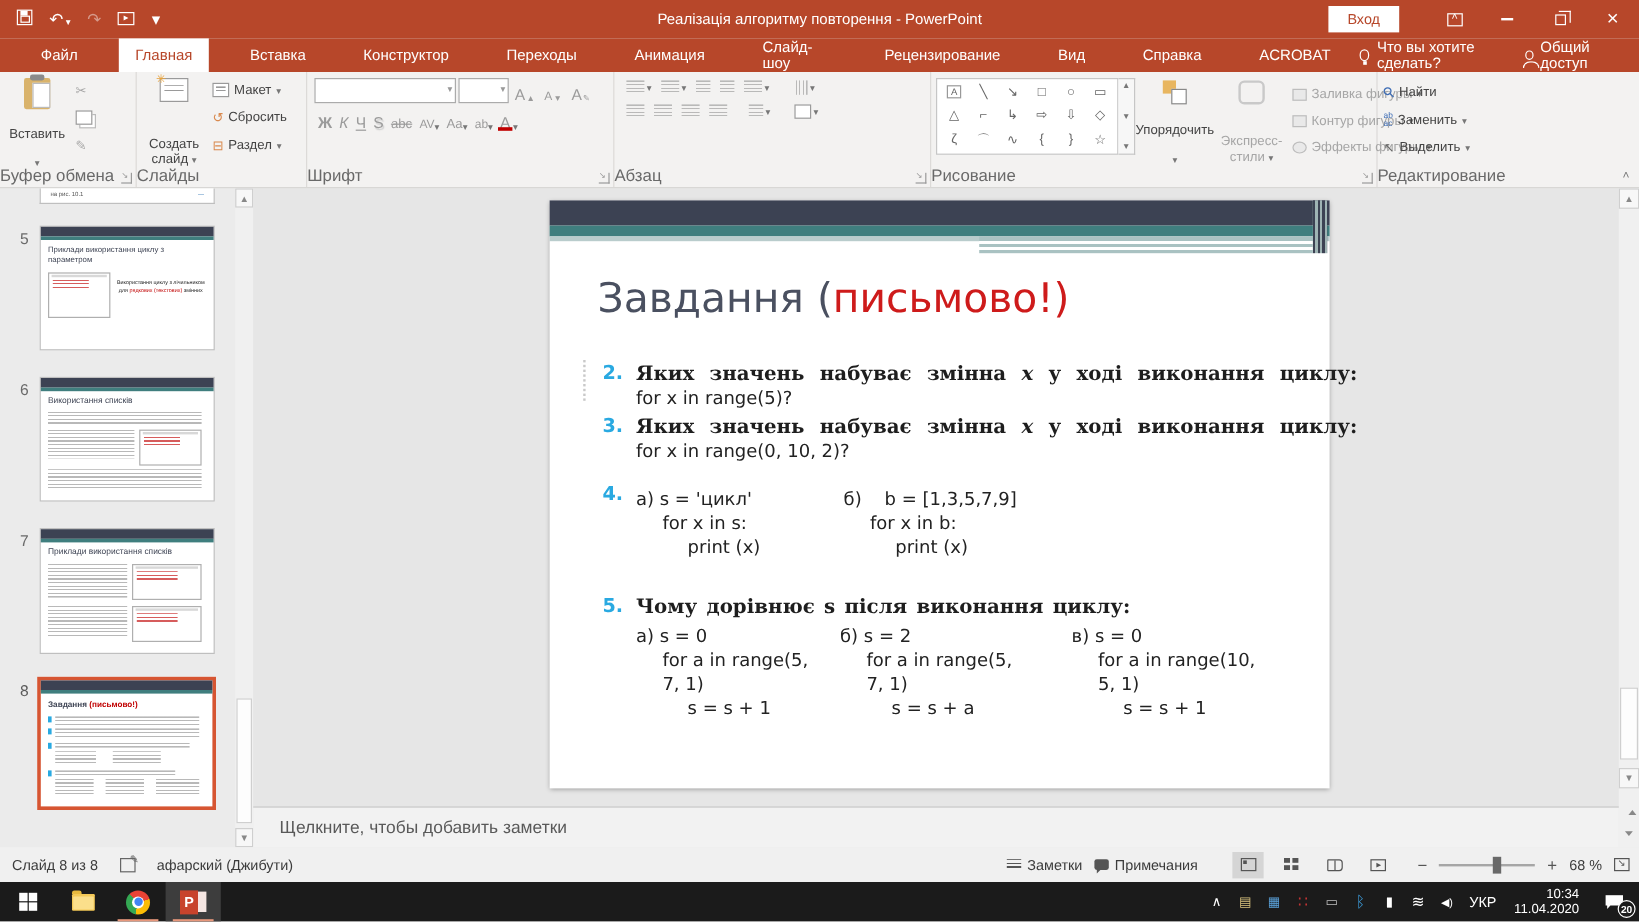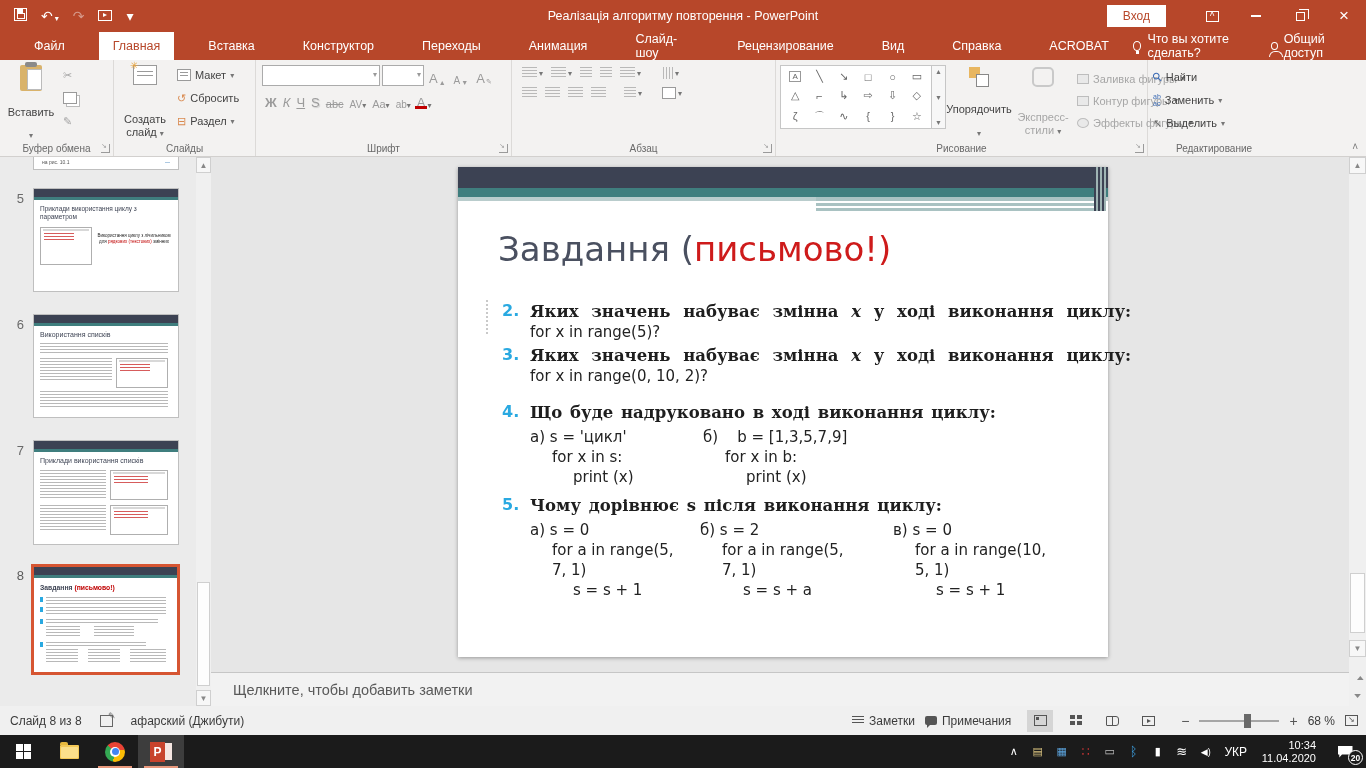--- a/index.html
+++ b/index.html
@@ -34,21 +34,21 @@
   .tellme-wrap { display:flex; align-items:center; gap:6px; padding:0 10px; }
   .bulb { width:10px; height:10px; border:1.3px solid #fff; border-radius:50%; position:relative; display:inline-block; }
   .bulb:after { content:""; position:absolute; left:2.6px; top:9px; width:3px; height:3px; background:#fff; }
   .share-wrap { margin-left:auto; display:flex; align-items:center; gap:6px; padding-right:14px; }
   .person { width:8px; height:8px; border:1.3px solid #fff; border-radius:50%; position:relative; display:inline-block; }
   .person:after { content:""; position:absolute; left:-3px; top:8px; width:12px; height:5px; border:1.3px solid #fff; border-bottom:none; border-radius:6px 6px 0 0; }
 
   
   .ribbon { position:absolute; top:60px; left:0; width:100%; height:97px; background:#F3F2F1; border-bottom:1px solid #D2D0CE; display:flex; font-size:11px; color:#444; }
   .group { position:relative; height:100%; border-right:1px solid #DCDAD8; padding:3px 2px 16px; display:flex; }
-  .glabel { position:absolute; bottom:2px; left:0; right:0; text-align:center; font-size:10px; color:#696969; }
+  .glabel { position:absolute; bottom:2px; left:0; right:0; font-size:14px; color:#696969; }
   .launcher { position:absolute; bottom:3px; right:3px; width:9px; height:9px; border:1px solid #9a9a9a; border-top:none; border-left:none; }
   .launcher:before{ content:"↘"; position:absolute; font-size:7px; color:#9a9a9a; left:0px; top:-2px;}
   .bigbtn { width:58px; display:flex; flex-direction:column; align-items:center; justify-content:space-between; text-align:center; padding-top:2px; cursor:pointer; }
   .bigbtn .cap { line-height:13px; margin-top:3px; }
   .smallcol { display:flex; flex-direction:column; justify-content:flex-start; gap:3px; padding:2px 3px; }
   .sbtn { display:flex; align-items:center; gap:4px; height:20px; cursor:pointer; white-space:nowrap; }
   .dimtxt { color:#A6A6A6; }
   .caret { font-size:8px; color:#777; }
   .clipboard-ic { width:22px; height:26px; background:#D9B36B; border-radius:2px; position:relative; }
   .clipboard-ic:before { content:""; position:absolute; left:5px; top:-3px; width:12px; height:5px; background:#8a8a8a; border-radius:2px; }
@@ -581,21 +581,20 @@
         <span class="qnum">3.</span>
         <div class="qbody">
           <div class="qtext ws"><span>Яких значень набуває змінна </span><span class="var">x</span><span> у ході виконання циклу:</span></div>
           <div class="code">for x in range(0, 10, 2)?</div>
         </div>
       </div>
 
       <div class="q" style="top:235px;">
         <span class="qnum">4.</span>
         <div class="qbody">
-          <div class="qtext ws2">Що буде надруковано в ході виконання циклу:</div>
           <div class="codecols">
             <div style="width:173px;">
               <div class="code">а) s = 'цикл'</div>
               <div class="code i1">for x in s:</div>
               <div class="code i2">print (x)</div>
             </div>
             <div>
               <div class="code">б)    b = [1,3,5,7,9]</div>
               <div class="code i1">for x in b:</div>
               <div class="code i2">print (x)</div>
@@ -657,21 +656,21 @@
     <div class="st-left">
       <span>Слайд 8 из 8</span>
       <span class="spell-ic"></span>
       <span>афарский (Джибути)</span>
     </div>
     <div class="st-right">
       <span class="st-item">
           <span class="notes-ic"></span>
           <span>Заметки</span>
         </span>
-      <span class="st-item" style="margin-right:6px;">
+      <span class="st-item" style="margin-right:19px;">
           <span class="comm-ic"></span>
           <span>Примечания</span>
         </span>
       <span class="viewbtn active">
           <span class="v-normal"></span>
         </span>
       <span class="viewbtn">
           <span class="v-grid"></span>
         </span>
       <span class="viewbtn">

